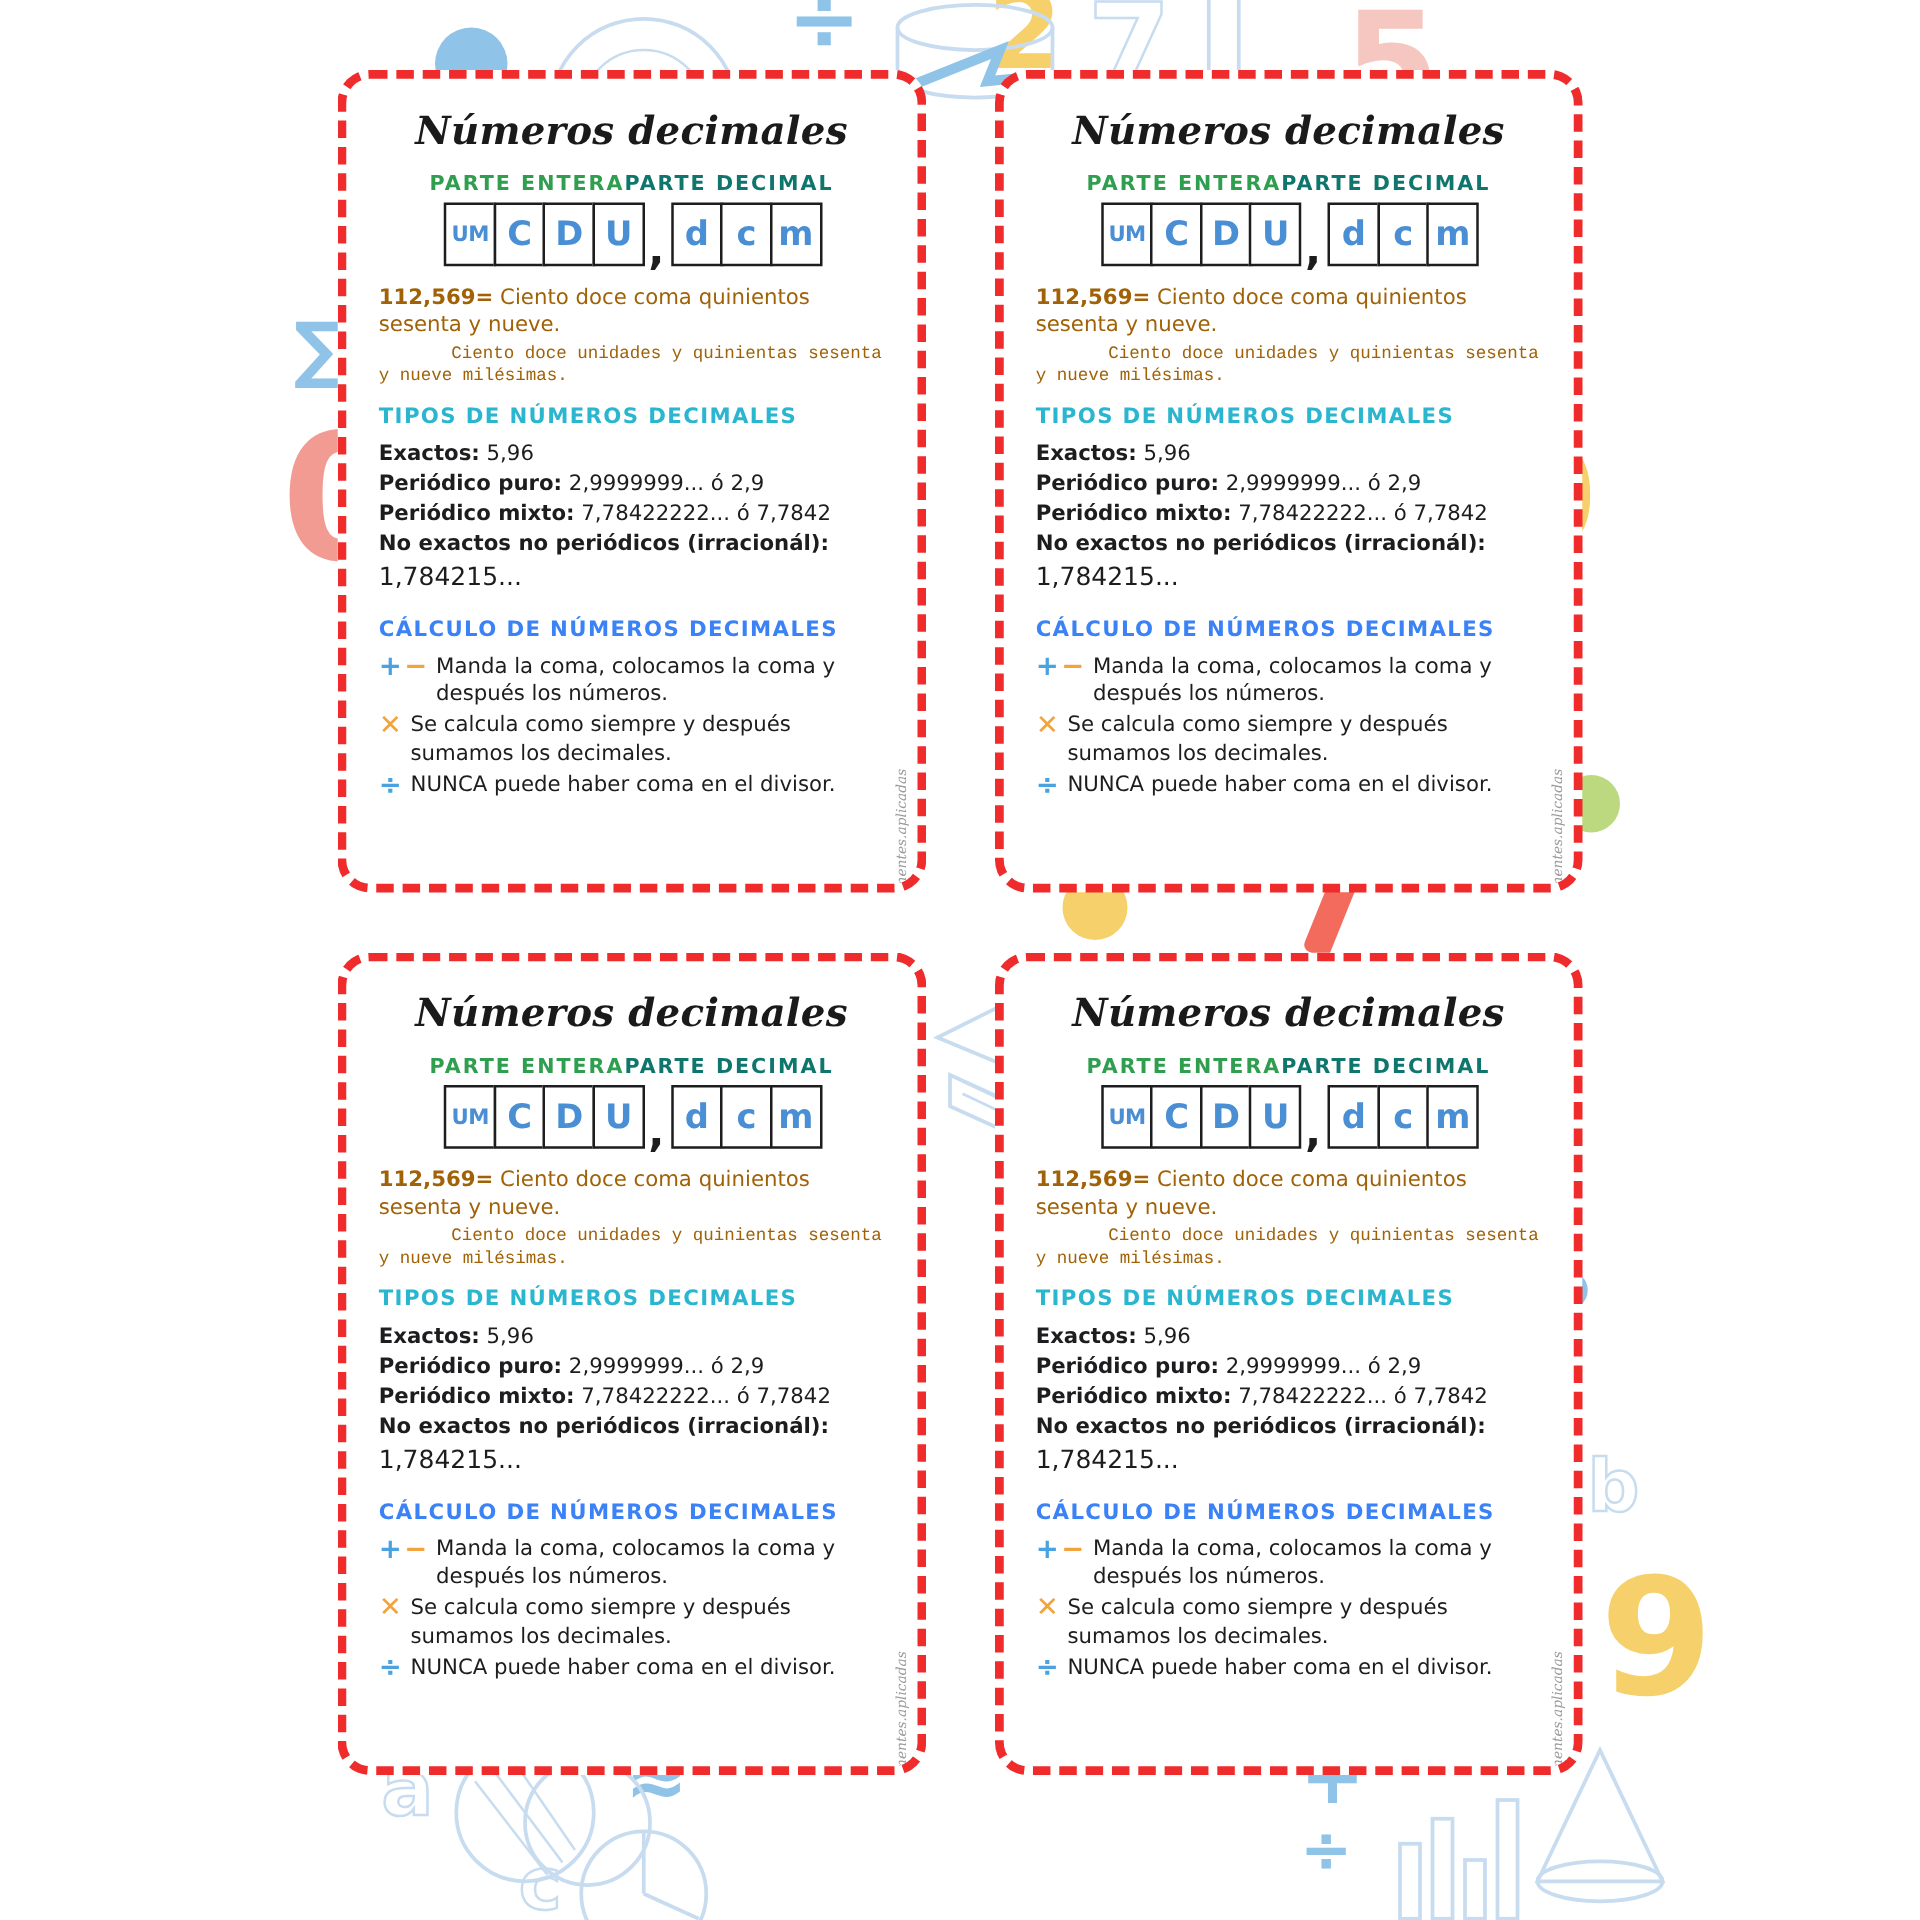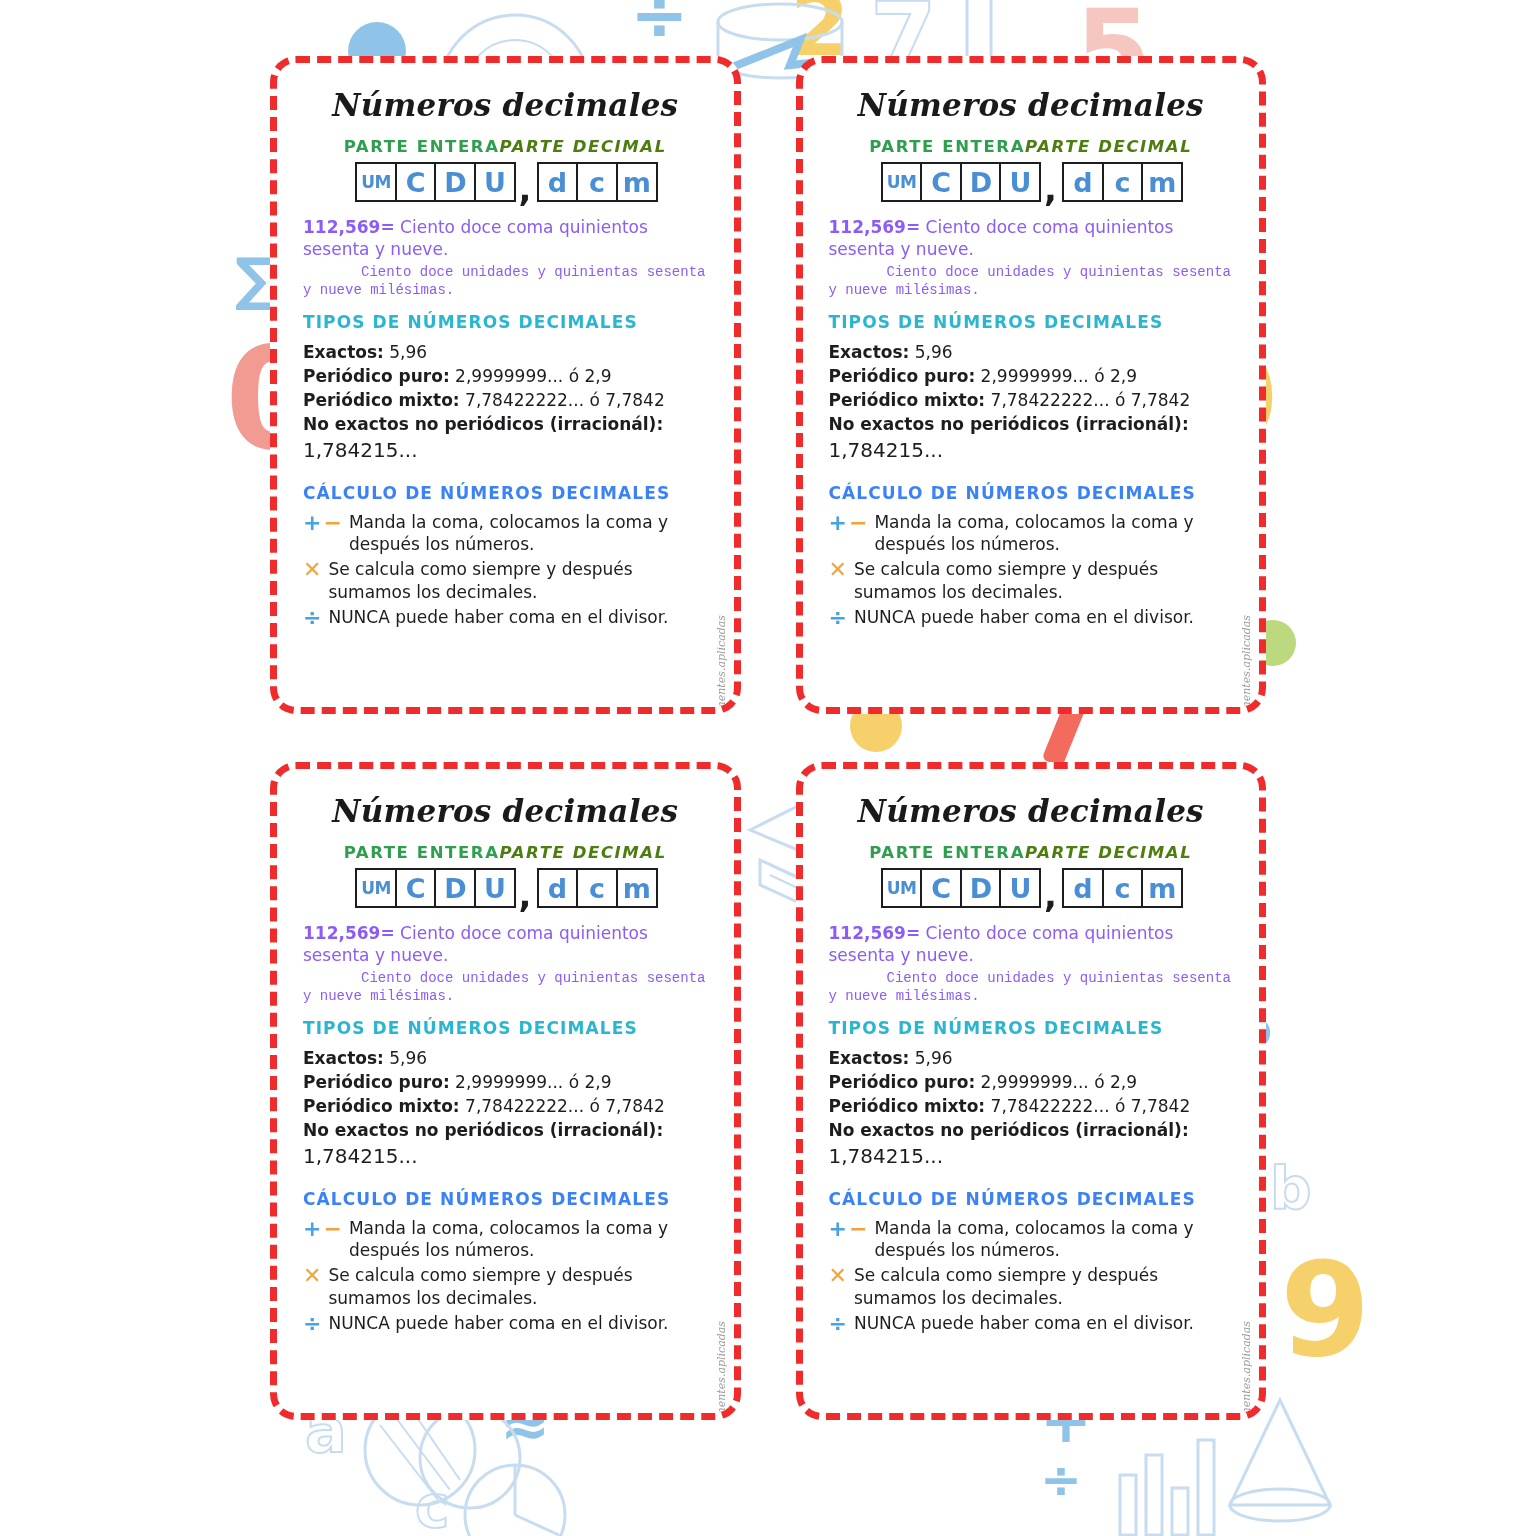--- a/index.html
+++ b/index.html
@@ -80,36 +80,36 @@
     display: flex;
     justify-content: center;
     margin-bottom: 6px;
   }
   .part-label {
     font-size: 16.5px;
     font-weight: bold;
     letter-spacing: 1.6px;
   }
   .part-entera { color: #2f9e4f; }
-  .part-decimal { color: #4d7c0f; font-style: italic; }
+  .part-decimal { color: #0f766e; }
 
   .boxes-row {
     display: flex;
     justify-content: center;
     align-items: flex-end;
     margin-bottom: 14px;
   }
   .box-group {
     display: flex;
     align-items: flex-end;
   }
   .dbox {
     border: 2.4px solid #1d1d1f;
     width: 42px;
-    height: 40px;
+    height: 51px;
     display: flex;
     align-items: center;
     justify-content: center;
     font-family: "DejaVu Sans", sans-serif;
     font-size: 27px;
     font-weight: bold;
     color: #4a8fd4;
     margin-right: -2.4px;
     box-sizing: border-box;
     background: #fff;
@@ -126,21 +126,21 @@
     font-weight: bold;
     color: #1d1d1f;
     line-height: 0.7;
     padding: 0 5px 0 5px;
     align-self: flex-end;
   }
 
   .example-line {
     font-family: "DejaVu Sans", sans-serif;
     font-size: 17px;
-    color: #8b5cf6;
+    color: #a16207;
     line-height: 1.32;
     margin-bottom: 2px;
   }
   .example-line b {
     font-weight: bold;
   }
   .example-line .reading {
     font-weight: normal;
   }
   .example-line-2 {

